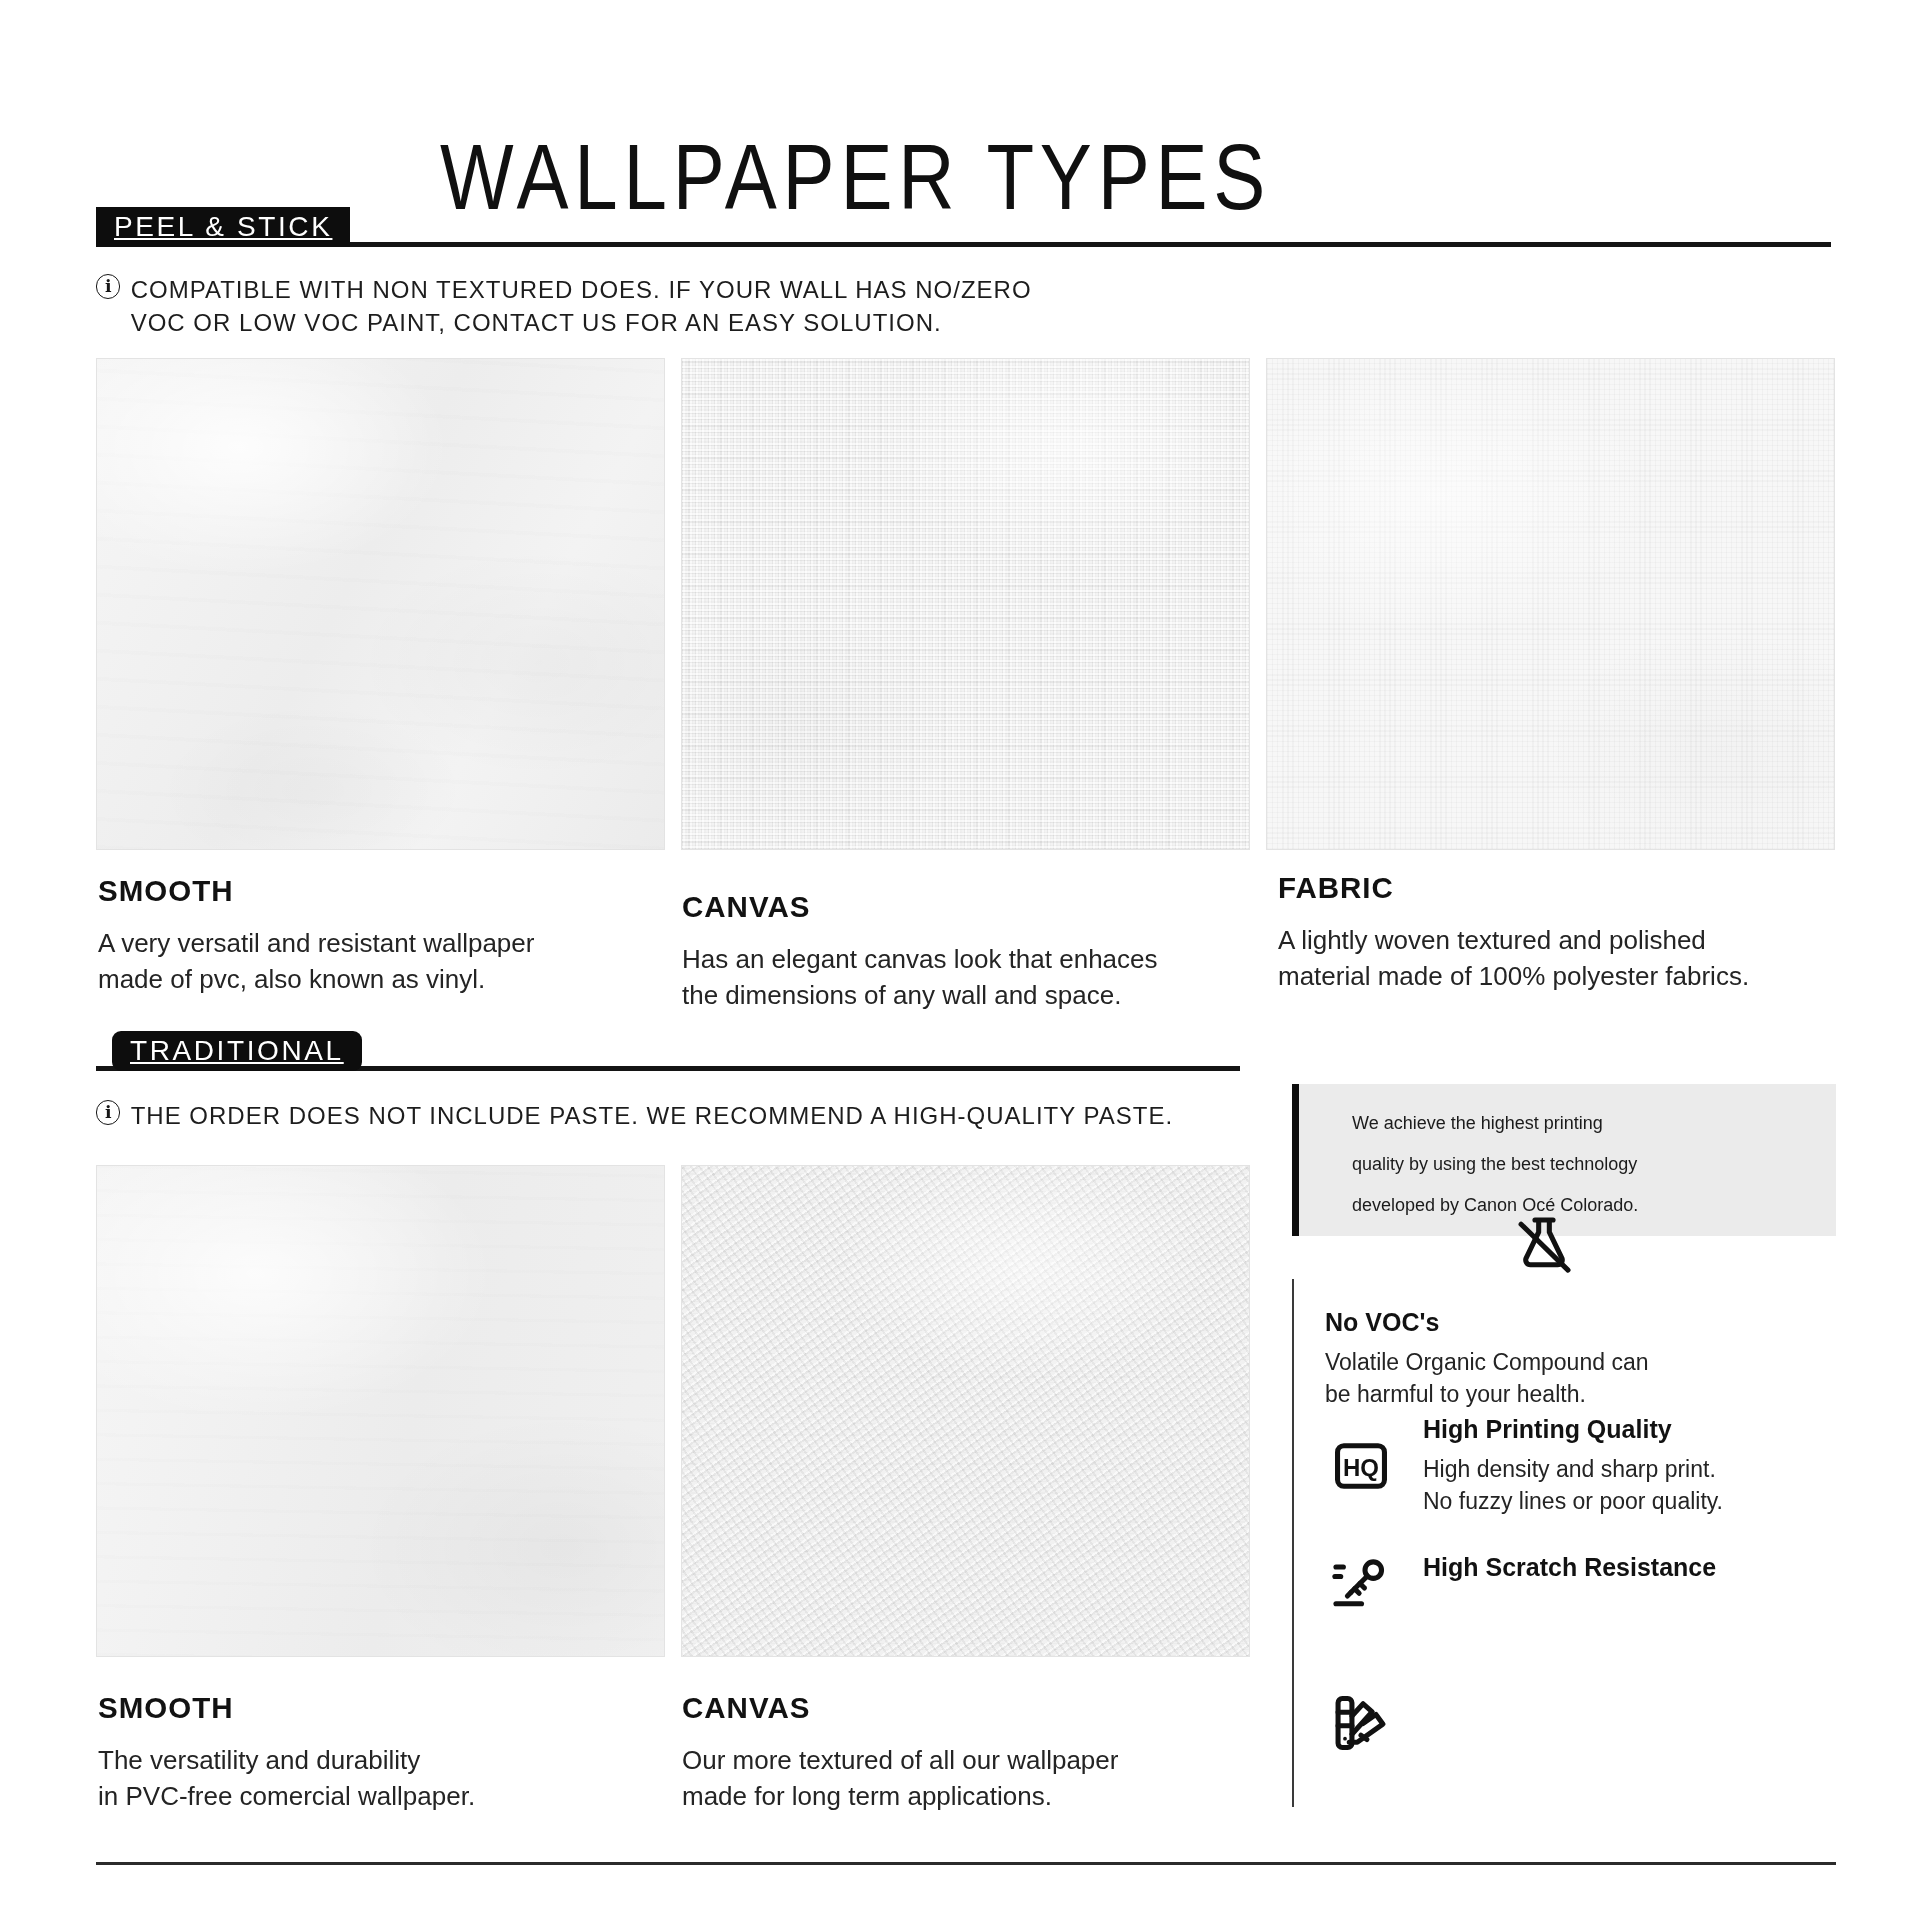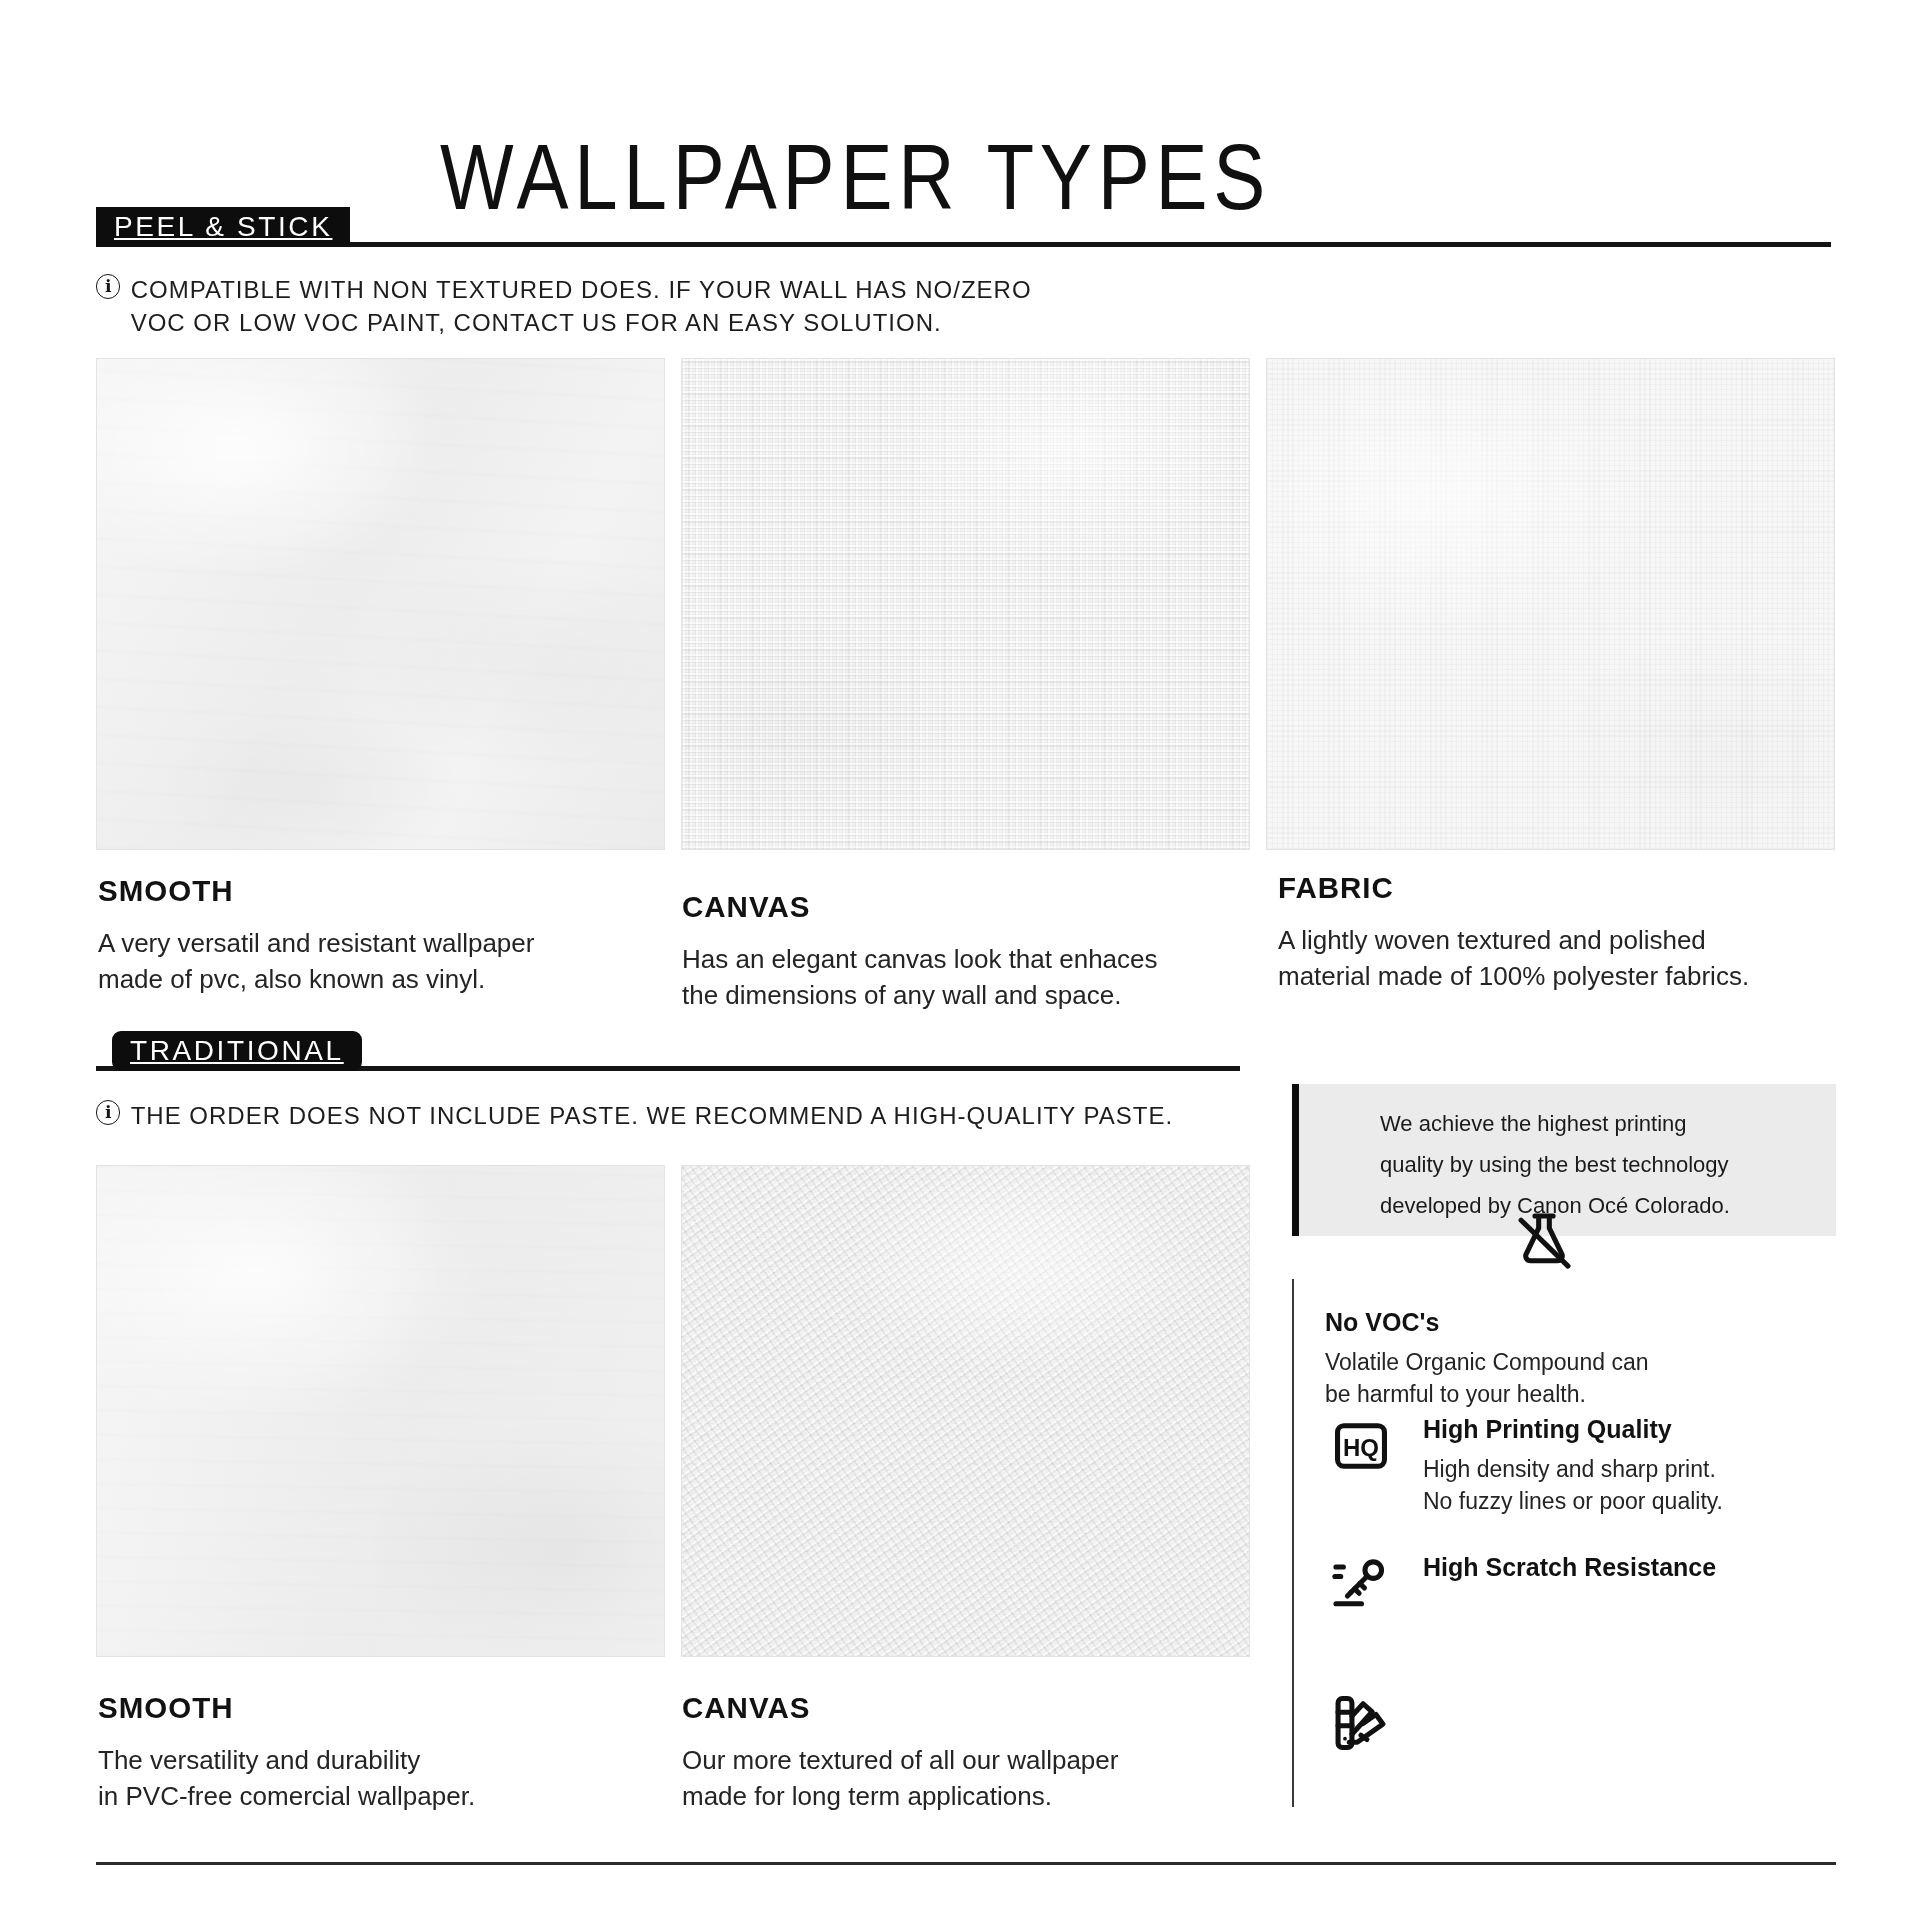--- a/index.html
+++ b/index.html
@@ -99,28 +99,28 @@
   .cap-canvas1{left:682px;top:890px;}
   .cap-fabric1{left:1278px;top:871px;}
   .cap-smooth2{left:98px;top:1691px;}
   .cap-canvas2{left:682px;top:1691px;}
   
   .quality-panel{
     position:absolute;left:1292px;top:1084px;width:544px;height:152px;
     background:#ebebeb;border-left:7px solid #0d0d0d;box-sizing:border-box;
     padding:19px 0 0 53px;
   }
-  .quality-panel .qline{font-size:22px;line-height:41px;color:#1b1b1b;margin-left:28px;}
+  .quality-panel .qline{font-size:18px;line-height:41px;color:#1b1b1b;}
   .v-rule{position:absolute;left:1292px;top:1279px;width:1.9px;height:528px;background:#3a3a3a;}
   .feature{position:absolute;left:1325px;display:flex;gap:27px;}
   .feat-1{top:1209px;flex-direction:column;}
   .feat-2{top:1414px;}
   .feat-3{top:1552px;}
   .feat-4{top:1691px;}
-  .feature .icon-box{flex:0 0 71px;display:flex;justify-content:center;align-items:flex-start;}
+  .feature .icon-box{flex:0 0 71px;display:flex;justify-content:center;align-items:center;}
   .feature .icon-box svg{width:64px;height:64px;}
   .feature .ftext{width:437px;}
   .feature .ftitle{font-size:25px;font-weight:700;color:#121212;margin:1.3px 0 9px 0;}
   .feature .fdesc{font-size:23px;line-height:32px;color:#242424;}
   
   .footer-rule{position:absolute;left:96px;top:1862px;width:1740px;height:2.6px;background:#2b2b2b;}
 </style>
 </head>
 <body>
 

